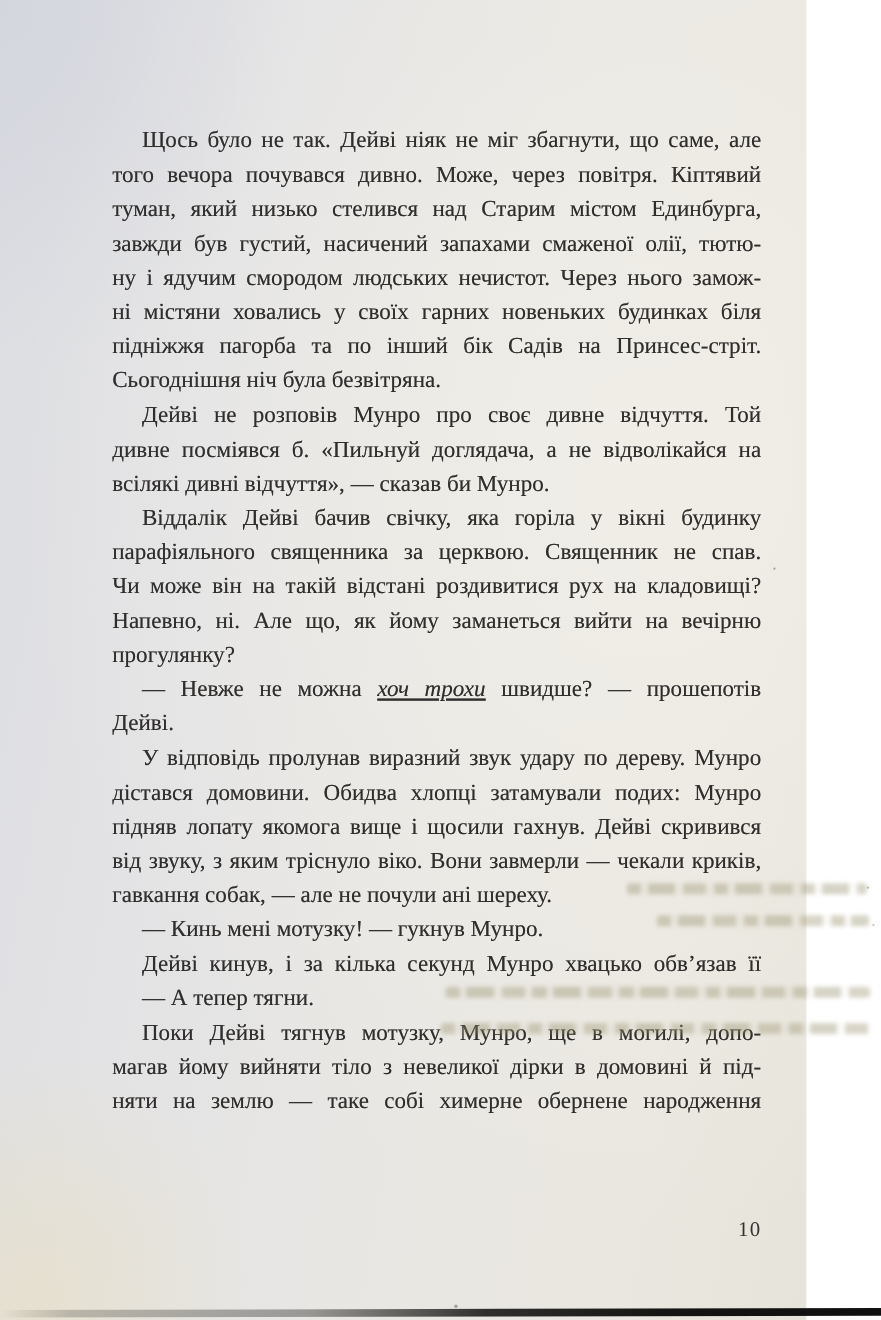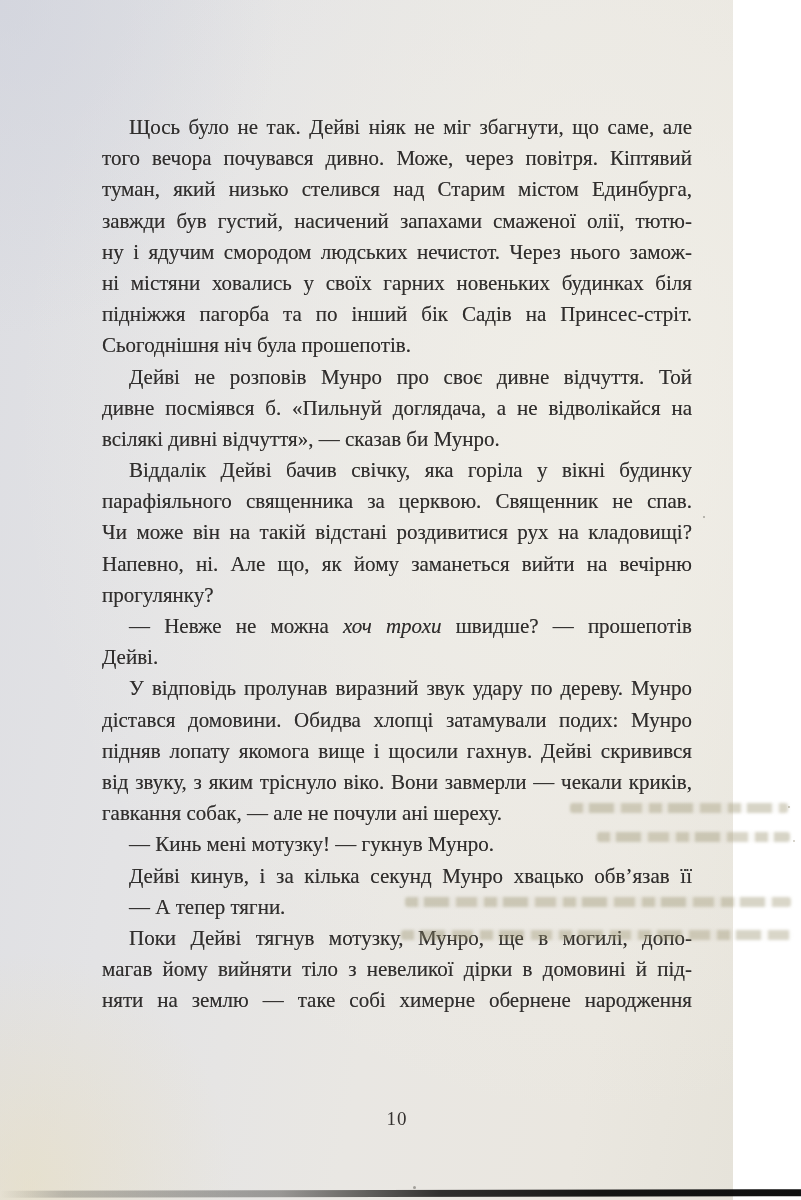--- a/index.html
+++ b/index.html
@@ -27,25 +27,25 @@
   .line {
     height: 31.2px;
     line-height: 31.2px;
     text-align: justify;
     text-align-last: justify;
     white-space: normal;
     overflow: hidden;
   }
   .line.first { text-indent: 27px; }
   .line.last  { text-align-last: left; }
-  .it { font-style: italic; }
+  .it { font-style: italic; text-decoration: underline; }
   #page-number {
     position: absolute;
     left: 102px; top: 1108px; width: 590px;
-    text-align: center;
+    text-align: right;
     font-size: 19px;
     color: #34312f;
     letter-spacing: 1px;
   }
   
   .ghost {
     position: absolute;
     height: 10px;
     border-radius: 3px;
     filter: blur(1.8px);
@@ -88,21 +88,21 @@
 <div id="page">
 
   <div id="text-block">
       <div class="line first"><span>Щось було не так. Дейві ніяк не міг збагнути, що саме, але</span></div>
       <div class="line"><span>того вечора почувався дивно. Може, через повітря. Кіптявий</span></div>
       <div class="line"><span>туман, який низько стелився над Старим містом Единбурга,</span></div>
       <div class="line"><span>завжди був густий, насичений запахами смаженої олії, тютю-</span></div>
       <div class="line"><span>ну і ядучим смородом людських нечистот. Через нього замож-</span></div>
       <div class="line"><span>ні містяни ховались у своїх гарних новеньких будинках біля</span></div>
       <div class="line"><span>підніжжя пагорба та по інший бік Садів на Принсес-стріт.</span></div>
-      <div class="line last"><span>Сьогоднішня ніч була прошепотів.</span></div>
+      <div class="line last"><span>Сьогоднішня ніч була безвітряна.</span></div>
       <div class="line first"><span>Дейві не розповів Мунро про своє дивне відчуття. Той</span></div>
       <div class="line"><span>дивне посміявся б. «Пильнуй доглядача, а не відволікайся на</span></div>
       <div class="line last"><span>всілякі дивні відчуття», — сказав би Мунро.</span></div>
       <div class="line first"><span>Віддалік Дейві бачив свічку, яка горіла у вікні будинку</span></div>
       <div class="line"><span>парафіяльного священника за церквою. Священник не спав.</span></div>
       <div class="line"><span>Чи може він на такій відстані роздивитися рух на кладовищі?</span></div>
       <div class="line"><span>Напевно, ні. Але що, як йому заманеться вийти на вечірню</span></div>
       <div class="line last"><span>прогулянку?</span></div>
       <div class="line first"><span>— Невже не можна </span><span class="it">хоч трохи</span><span> швидше? — прошепотів</span></div>
       <div class="line last"><span>Дейві.</span></div>

